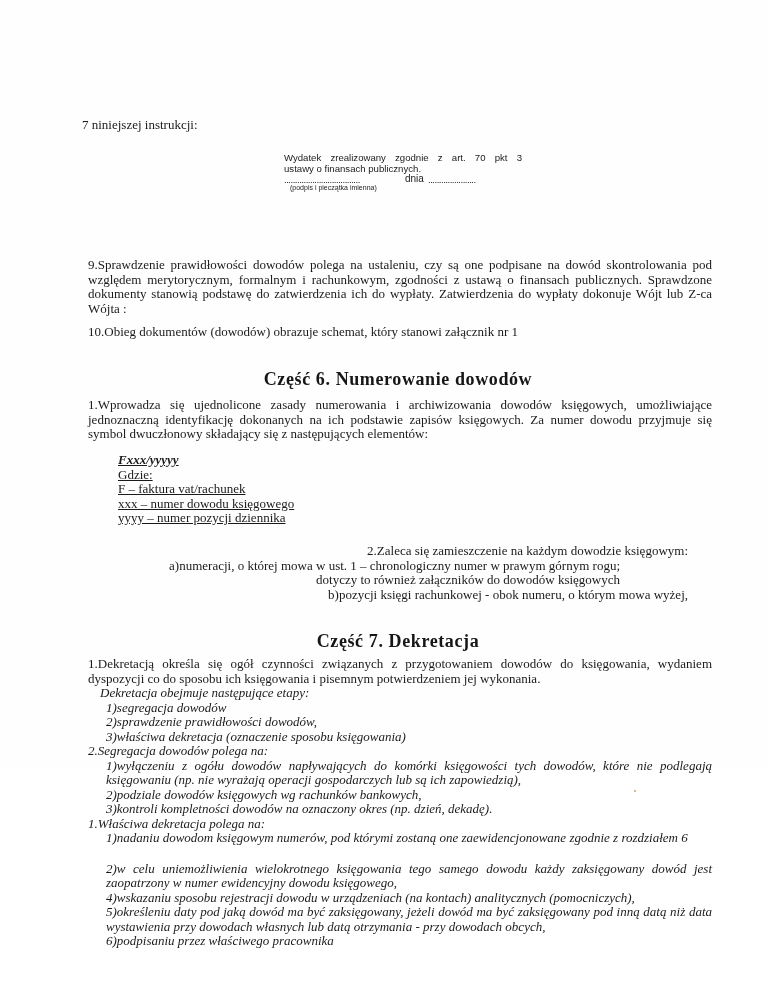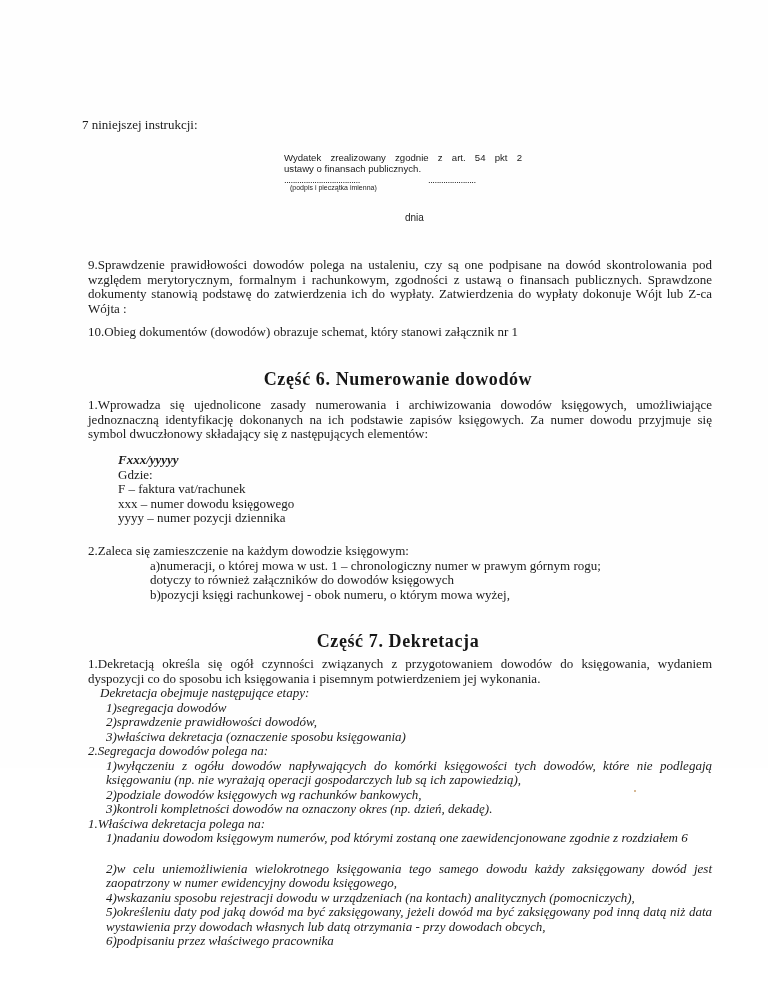--- a/index.html
+++ b/index.html
@@ -32,21 +32,21 @@
     .stamp {
       left: 284px;
       top: 152px;
       width: 238px;
       font-size: 9.6px;
       line-height: 11px;
     }
     .stamp .line1 { text-align: justify; text-align-last: justify; }
     .stamp .sigrow { position: relative; height: 14px; }
     .stamp .dots1 { position: absolute; left: 0; top: 0; letter-spacing: -0.5px; }
-    .stamp .dnia { position: absolute; left: 121px; top: -1px; font-size: 10px; margin-top: 39px; }
+    .stamp .dnia { position: absolute; left: 121px; top: -1px; font-size: 10px; }
     .stamp .dots2 { position: absolute; left: 144px; top: 0; letter-spacing: -0.5px; }
     .stamp .caption { position: absolute; left: 6px; top: 8px; font-size: 7px; }
     h2.section {
       position: absolute;
       margin: 14px;
       font-family: "Liberation Serif", "DejaVu Serif", serif;
       font-weight: bold;
       font-size: 18px;
       letter-spacing: 0.6px;
       left: 0;
@@ -67,47 +67,47 @@
     }
   </style>
 </head>
 <body>
 
 <div class="page">
 
   <div class="abs" style="left:82px; top:118px;">7 niniejszej instrukcji:</div>
 
   <div class="abs stamp sans">
-    <div class="line1">Wydatek zrealizowany zgodnie z art. 54 pkt 2</div>
+    <div class="line1">Wydatek zrealizowany zgodnie z art. 70 pkt 3</div>
     <div>ustawy o finansach publicznych.</div>
     <div class="sigrow">
       <span class="dots1">...................................</span>
       <span class="dnia">dnia</span>
       <span class="dots2">......................</span>
       <span class="caption">(podpis i pieczątka imienna)</span>
     </div>
   </div>
 
   <div class="abs para just" style="top:258px;">9.Sprawdzenie prawidłowości dowodów polega na ustaleniu, czy są one podpisane na dowód skontrolowania pod względem merytorycznym, formalnym i rachunkowym, zgodności z ustawą o finansach publicznych. Sprawdzone dokumenty stanowią podstawę do zatwierdzenia ich do wypłaty. Zatwierdzenia do wypłaty dokonuje  Wójt lub Z-ca Wójta :</div>
 
   <div class="abs para" style="top:325px;">10.Obieg dokumentów (dowodów) obrazuje schemat, który stanowi załącznik nr 1</div>
 
   <h2 class="section" style="top:358px;">Część 6. Numerowanie dowodów</h2>
 
   <div class="abs para just" style="top:398px;">1.Wprowadza się ujednolicone zasady numerowania i archiwizowania dowodów księgowych, umożliwiające jednoznaczną identyfikację dokonanych na ich podstawie zapisów księgowych. Za numer dowodu przyjmuje się symbol dwuczłonowy składający się z następujących elementów:</div>
 
-  <div class="abs" style="left:118px; top:453px;">
+  <div class="abs" style="left:118px; top:453px;text-decoration:underline;">
     <div class="code">Fxxx/yyyyy</div>
     <div>Gdzie:</div>
     <div>F – faktura vat/rachunek</div>
     <div>xxx – numer dowodu księgowego</div>
     <div>yyyy – numer pozycji dziennika</div>
   </div>
 
-  <div class="abs" style="left:88px; top:544px; width:600px;">
+  <div class="abs" style="left:88px; top:544px; width:600px;text-align:right;">
     <div>2.Zaleca się zamieszczenie na każdym dowodzie księgowym:</div>
     <div class="indent-a" style="width:470px;">a)numeracji, o której mowa w ust. 1 – chronologiczny numer  w prawym górnym rogu; dotyczy to również załączników do dowodów księgowych</div>
     <div class="indent-a">b)pozycji księgi rachunkowej - obok numeru, o którym mowa wyżej,</div>
   </div>
 
   <h2 class="section" style="top:620px;">Część 7. Dekretacja</h2>
 
   <div class="abs para just" style="top:657px;">1.Dekretacją określa się ogół czynności związanych z przygotowaniem dowodów do księgowania, wydaniem dyspozycji co do sposobu ich księgowania i pisemnym potwierdzeniem jej wykonania.</div>
 
   <div class="abs" style="left:88px; top:686px; width:624px;font-style:italic;">

